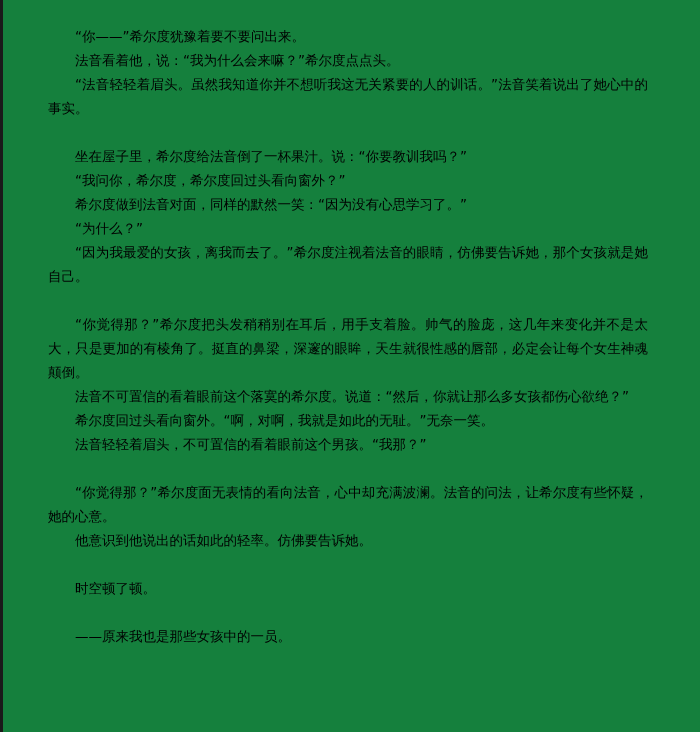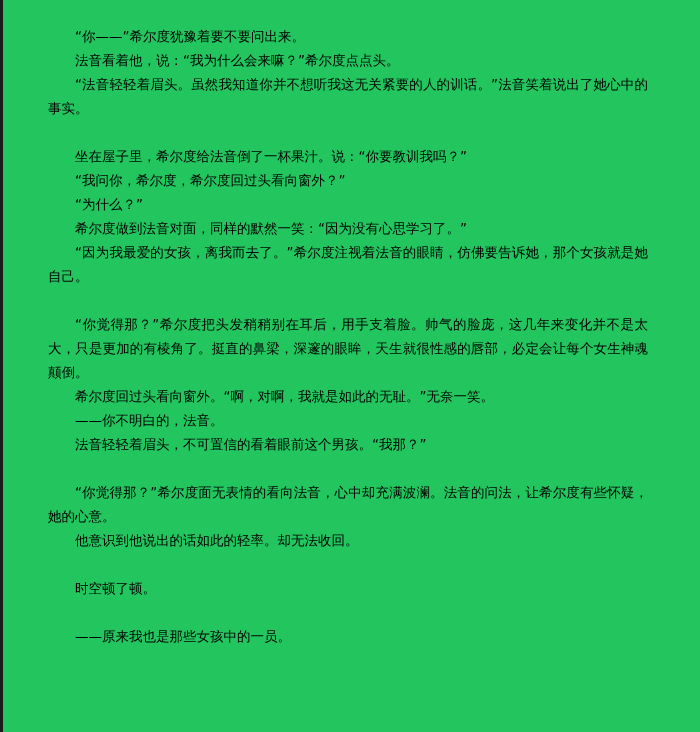--- a/index.html
+++ b/index.html
@@ -10,21 +10,21 @@
     width: 700px;
     height: 732px;
     background: #ffffff;
     font-family: "DejaVu Sans", sans-serif;
   }
   .page {
     position: relative;
     width: 700px;
     height: 732px;
     box-sizing: border-box;
-    background: #22c55e;
+    background: #15803d;
     overflow: hidden;
   }
   .left-rule {
     position: absolute;
     left: 0;
     top: 0;
     width: 3px;
     height: 732px;
     background: #1a1a1a;
   }
@@ -58,35 +58,35 @@
   <div class="content">
 
     <p class="indent">“你——”希尔度犹豫着要不要问出来。</p>
     <p class="indent">法音看着他，说：“我为什么会来嘛？”希尔度点点头。</p>
     <p class="indent">“法音轻轻着眉头。虽然我知道你并不想听我这无关紧要的人的训话。”法音笑着说出了她心中的事实。</p>
 
     <div class="gap"></div>
 
     <p class="indent">坐在屋子里，希尔度给法音倒了一杯果汁。说：“你要教训我吗？”</p>
     <p class="indent">“我问你，希尔度，希尔度回过头看向窗外？”</p>
+    <p class="indent">希尔度做到法音对面，同样的默然一笑：“因为没有心思学习了。”</p>
     <p class="indent">“为什么？”</p>
-    <p class="indent">希尔度做到法音对面，同样的默然一笑：“因为没有心思学习了。”</p>
     <p class="indent">“因为我最爱的女孩，离我而去了。”希尔度注视着法音的眼睛，仿佛要告诉她，那个女孩就是她自己。</p>
 
     <div class="gap"></div>
 
     <p class="indent">“你觉得那？”希尔度把头发稍稍别在耳后，用手支着脸。帅气的脸庞，这几年来变化并不是太大，只是更加的有棱角了。挺直的鼻梁，深邃的眼眸，天生就很性感的唇部，必定会让每个女生神魂颠倒。</p>
+    <p class="indent">法音不可置信的看着眼前这个落寞的希尔度。说道：“然后，你就让那么多女孩都伤心欲绝？”</p>
     <p class="indent">希尔度回过头看向窗外。“啊，对啊，我就是如此的无耻。”无奈一笑。</p>
-    <p class="indent">——你不明白的，法音。</p>
     <p class="indent">法音轻轻着眉头，不可置信的看着眼前这个男孩。“我那？”</p>
 
     <div class="gap"></div>
 
     <p class="indent">“你觉得那？”希尔度面无表情的看向法音，心中却充满波澜。法音的问法，让希尔度有些怀疑，她的心意。</p>
-    <p class="indent">他意识到他说出的话如此的轻率。却无法收回。</p>
+    <p class="indent">他意识到他说出的话如此的轻率。仿佛要告诉她。</p>
 
     <div class="gap"></div>
 
     <p class="indent">时空顿了顿。</p>
 
     <div class="gap"></div>
 
     <p class="indent">——原来我也是那些女孩中的一员。</p>
 
   </div>

